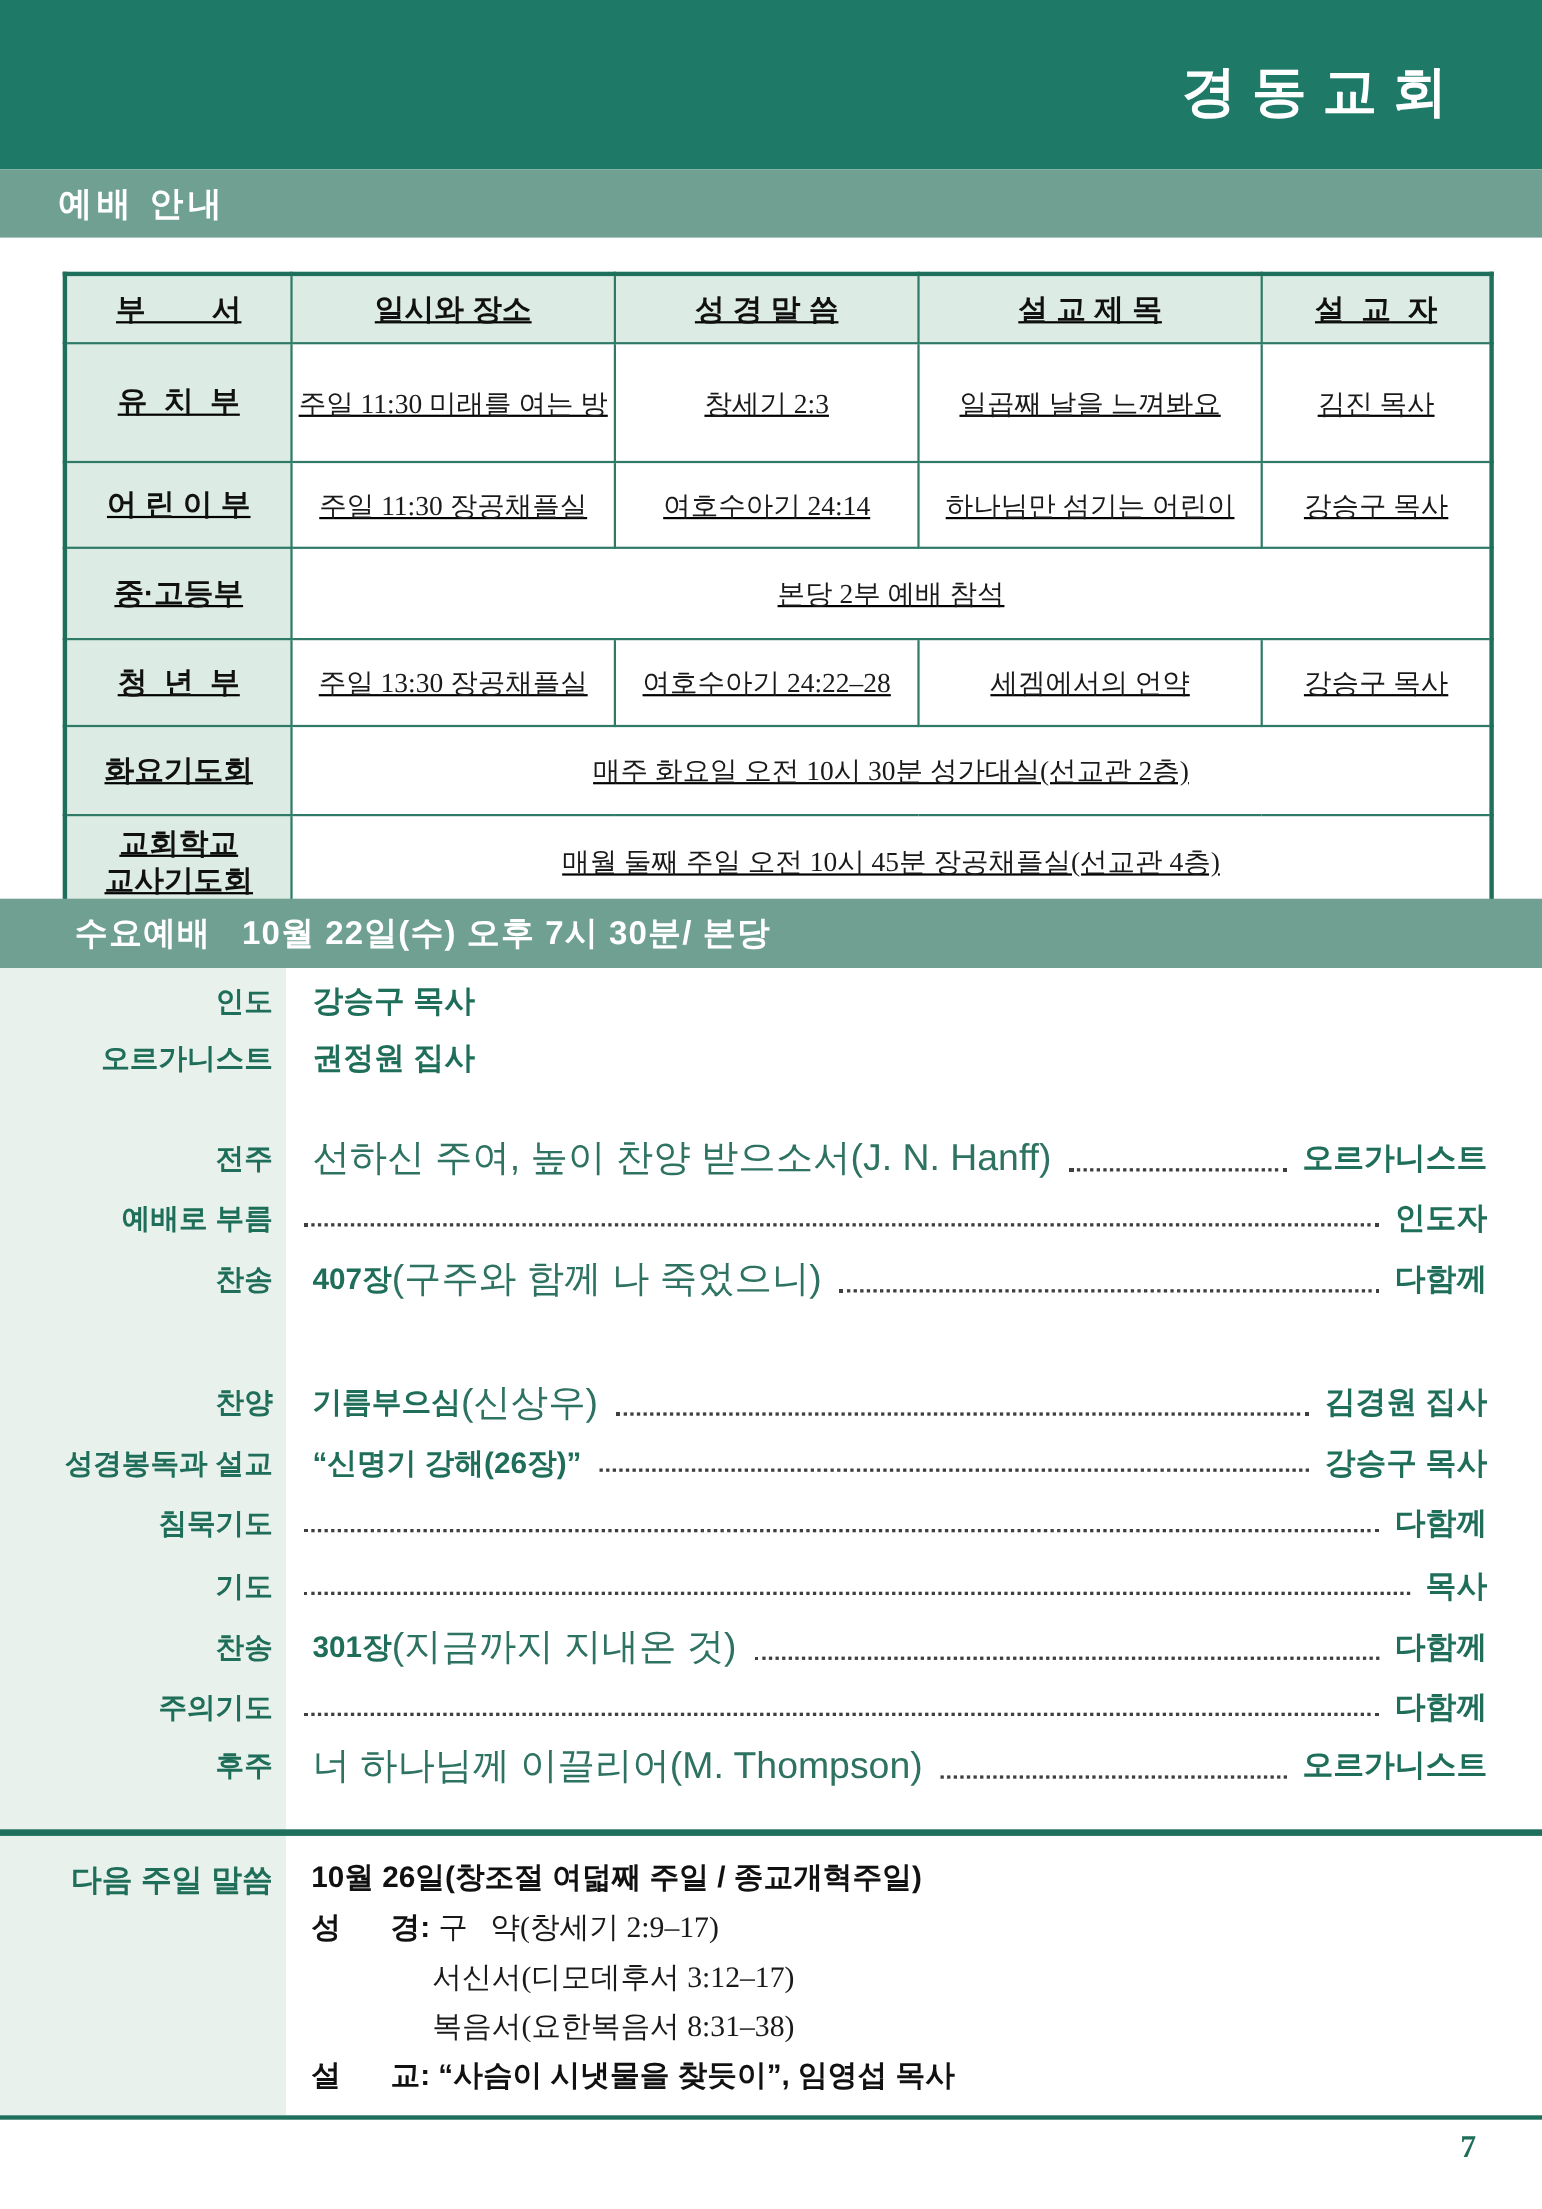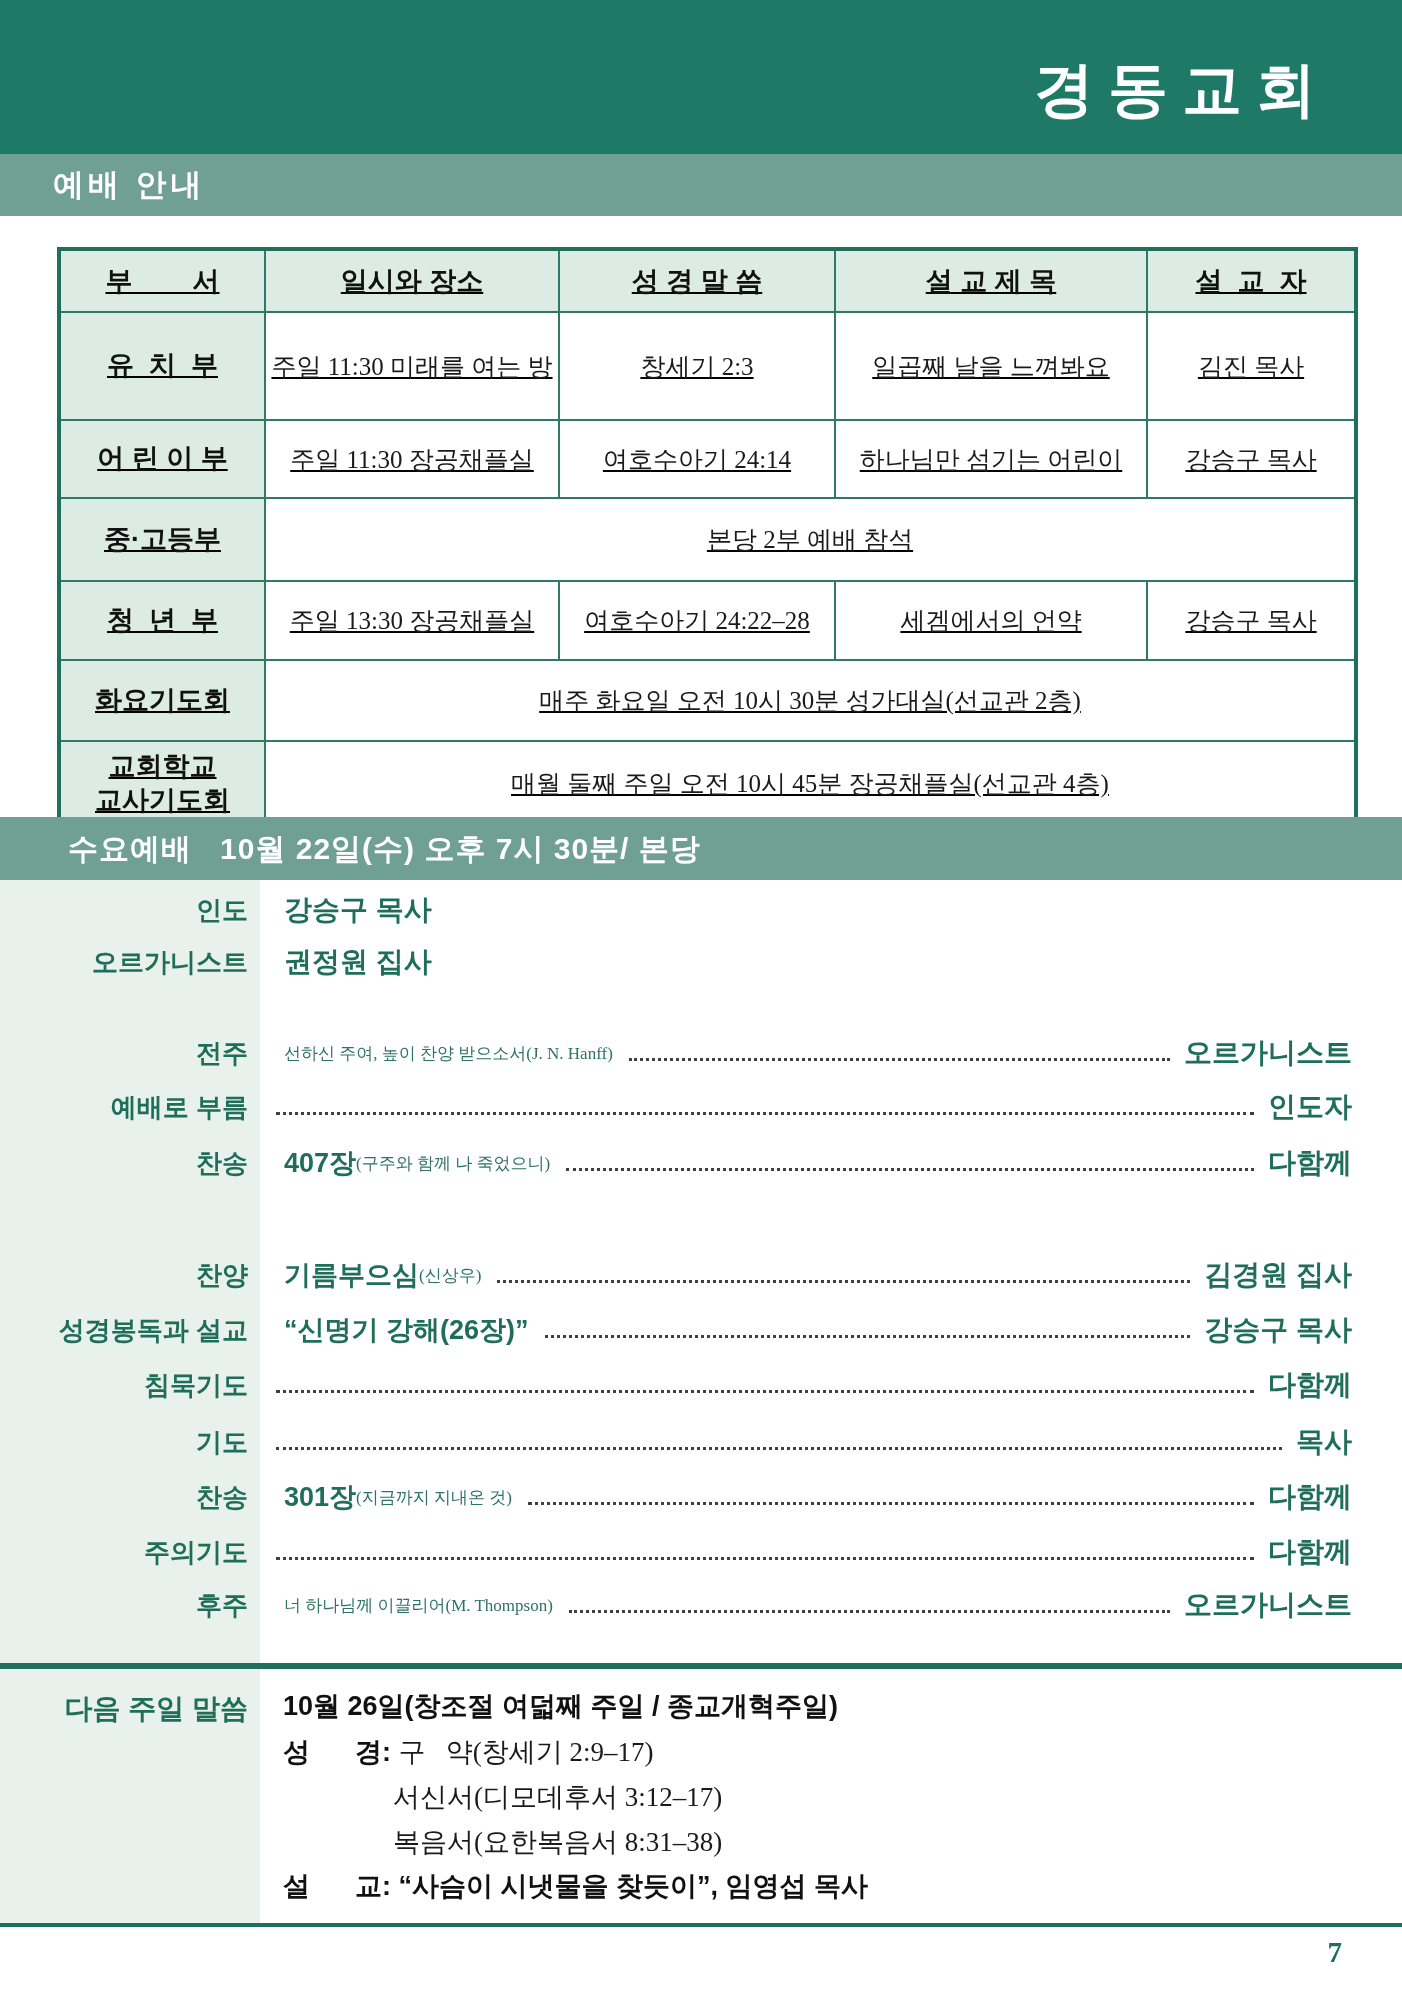--- a/index.html
+++ b/index.html
@@ -1,21 +1,21 @@
 <!DOCTYPE html>
 <html><head>
 <meta charset="utf-8">
 <style>
   html,body{margin:0;padding:0;background:#fff;}
   .page{position:relative;width:1402px;height:2008px;background:#ffffff;overflow:hidden;
         font-family:"Liberation Sans",sans-serif;}
 
   
   .band-top{position:absolute;left:0;top:0;width:1402px;height:154px;background:#1e7966;}
-  .logo{position:absolute;right:72px;top:50px;color:#ffffff;font-size:60px;font-weight:bold;
+  .logo{position:absolute;right:72px;top:50px;color:#ffffff;font-size:50px;font-weight:bold;
         letter-spacing:14px;font-family:"Liberation Serif",serif;}
   .band-sub{position:absolute;left:0;top:154px;width:1402px;height:62px;background:#6fa092;}
   .band-sub .band-title{position:absolute;left:53px;top:50%;transform:translateY(-50%);
         color:#ffffff;font-size:31px;font-weight:bold;letter-spacing:4px;white-space:pre;}
 
   
   table.wtable{position:absolute;left:57px;top:247px;width:1297px;border-collapse:collapse;
         border:4px solid #1e6f5c;table-layout:fixed;text-decoration:underline;}
   table.wtable th, table.wtable td{border:2px solid #2e7a66;text-align:center;vertical-align:middle;
         white-space:pre-wrap;padding:0 4px;}
@@ -31,21 +31,21 @@
   
   .stripe{position:absolute;left:0;top:880px;width:260px;height:1043px;background:#e9f1ec;}
 
   
   .w-row{position:absolute;left:0;width:1402px;height:40px;display:flex;align-items:center;}
   .w-label{width:260px;flex:0 0 260px;box-sizing:border-box;padding-right:12px;text-align:right;
         color:#1e6e59;font-size:26px;font-weight:bold;white-space:pre;}
   .w-content{flex:1;display:flex;align-items:center;padding-right:50px;min-width:0;}
   .w-value{margin-left:24px;color:#1e6e59;font-size:28px;font-weight:bold;}
   .w-strong{margin-left:24px;color:#1e6e59;font-size:27px;font-weight:bold;white-space:pre;}
-  .w-title{color:#2e7261;font-size:17px;font-family:Liberation Serif, serif;white-space:pre;}
+  .w-title{color:#2e7261;font-size:34px;font-family:Liberation Sans, sans-serif;white-space:pre;}
   .w-title.first{margin-left:24px;}
   .leader{flex:1;border-bottom:3px dotted #3f3f3f;align-self:flex-end;margin:0 14px 11px 16px;min-width:30px;}
   .w-role{color:#1e6e59;font-size:28px;font-weight:bold;white-space:nowrap;}
 
   
   .sep-thick{position:absolute;left:0;top:1663px;width:1402px;height:6px;background:#1e6f5c;}
   .rule-bottom{position:absolute;left:0;top:1923px;width:1402px;height:4px;background:#1e6f5c;}
 
   
   .nw-label{position:absolute;left:0;top:1690px;width:260px;box-sizing:border-box;padding-right:12px;

